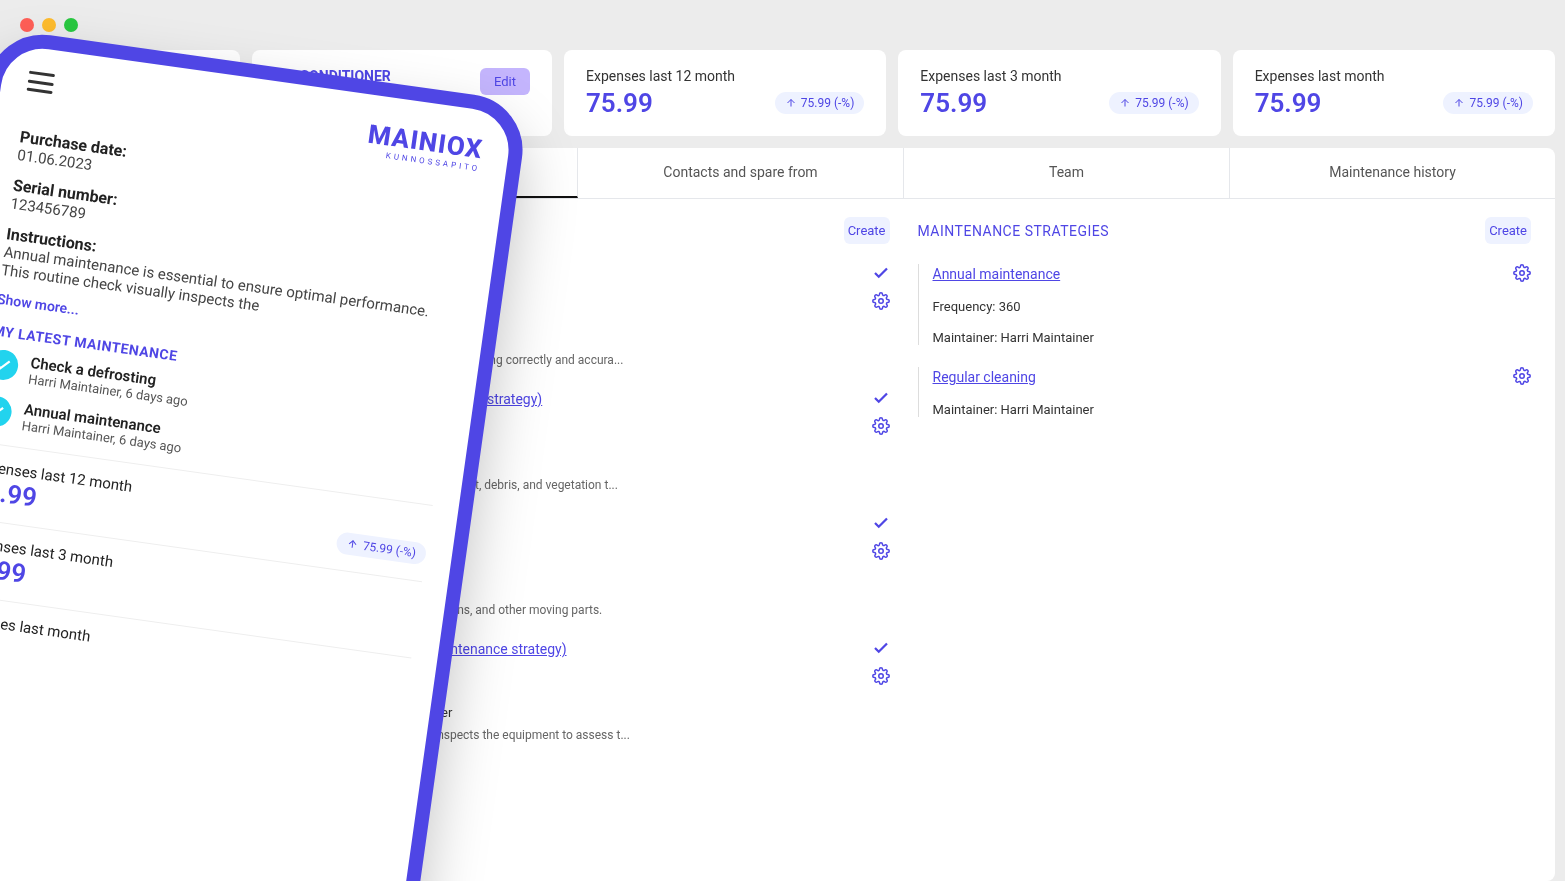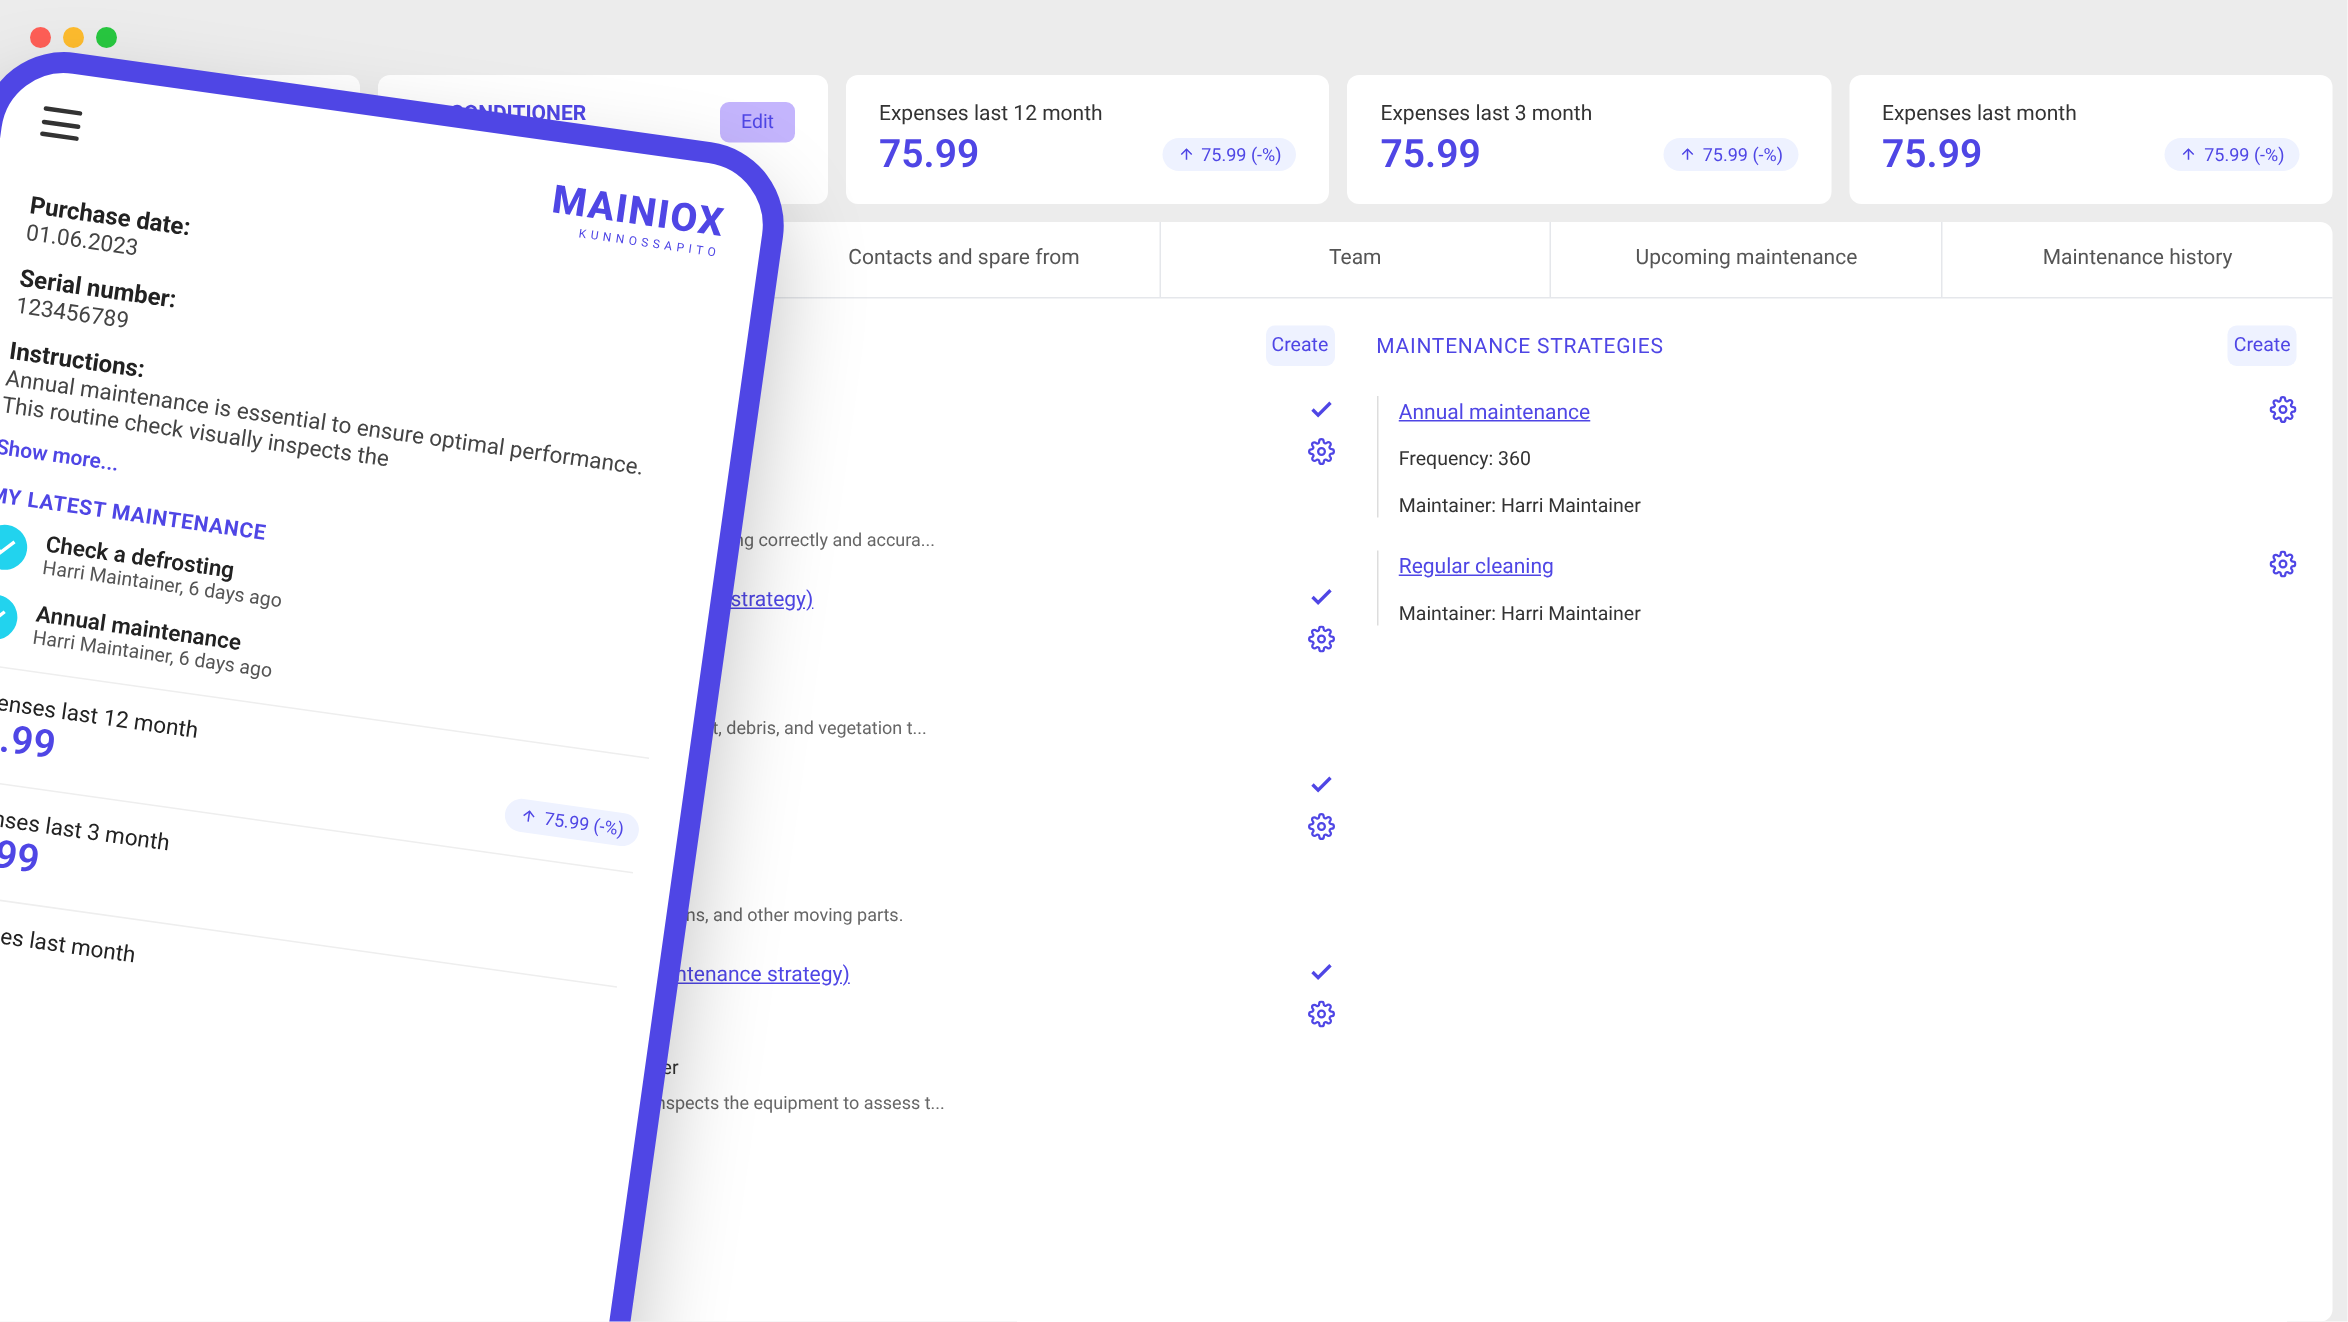--- a/index.html
+++ b/index.html
@@ -233,21 +233,20 @@
             </div>
           </div>
         </div>
     </div>
 
     <div class="content-card">
       <div class="tabs" id="tabs">
           <div class="tab active">Summary</div>
           <div class="tab">Contacts and spare from</div>
           <div class="tab">Team</div>
-          <div class="tab">Upcoming maintenance</div>
           <div class="tab">Maintenance history</div>
         </div>
       <div class="sections">
         <div class="section">
           <div class="sec-head">
             <div class="sec-title">MAINTENANCE CALENDAR</div>
             <button class="create-btn">Create</button>
           </div>
           <div id="cal-items">
               <div class="item">

